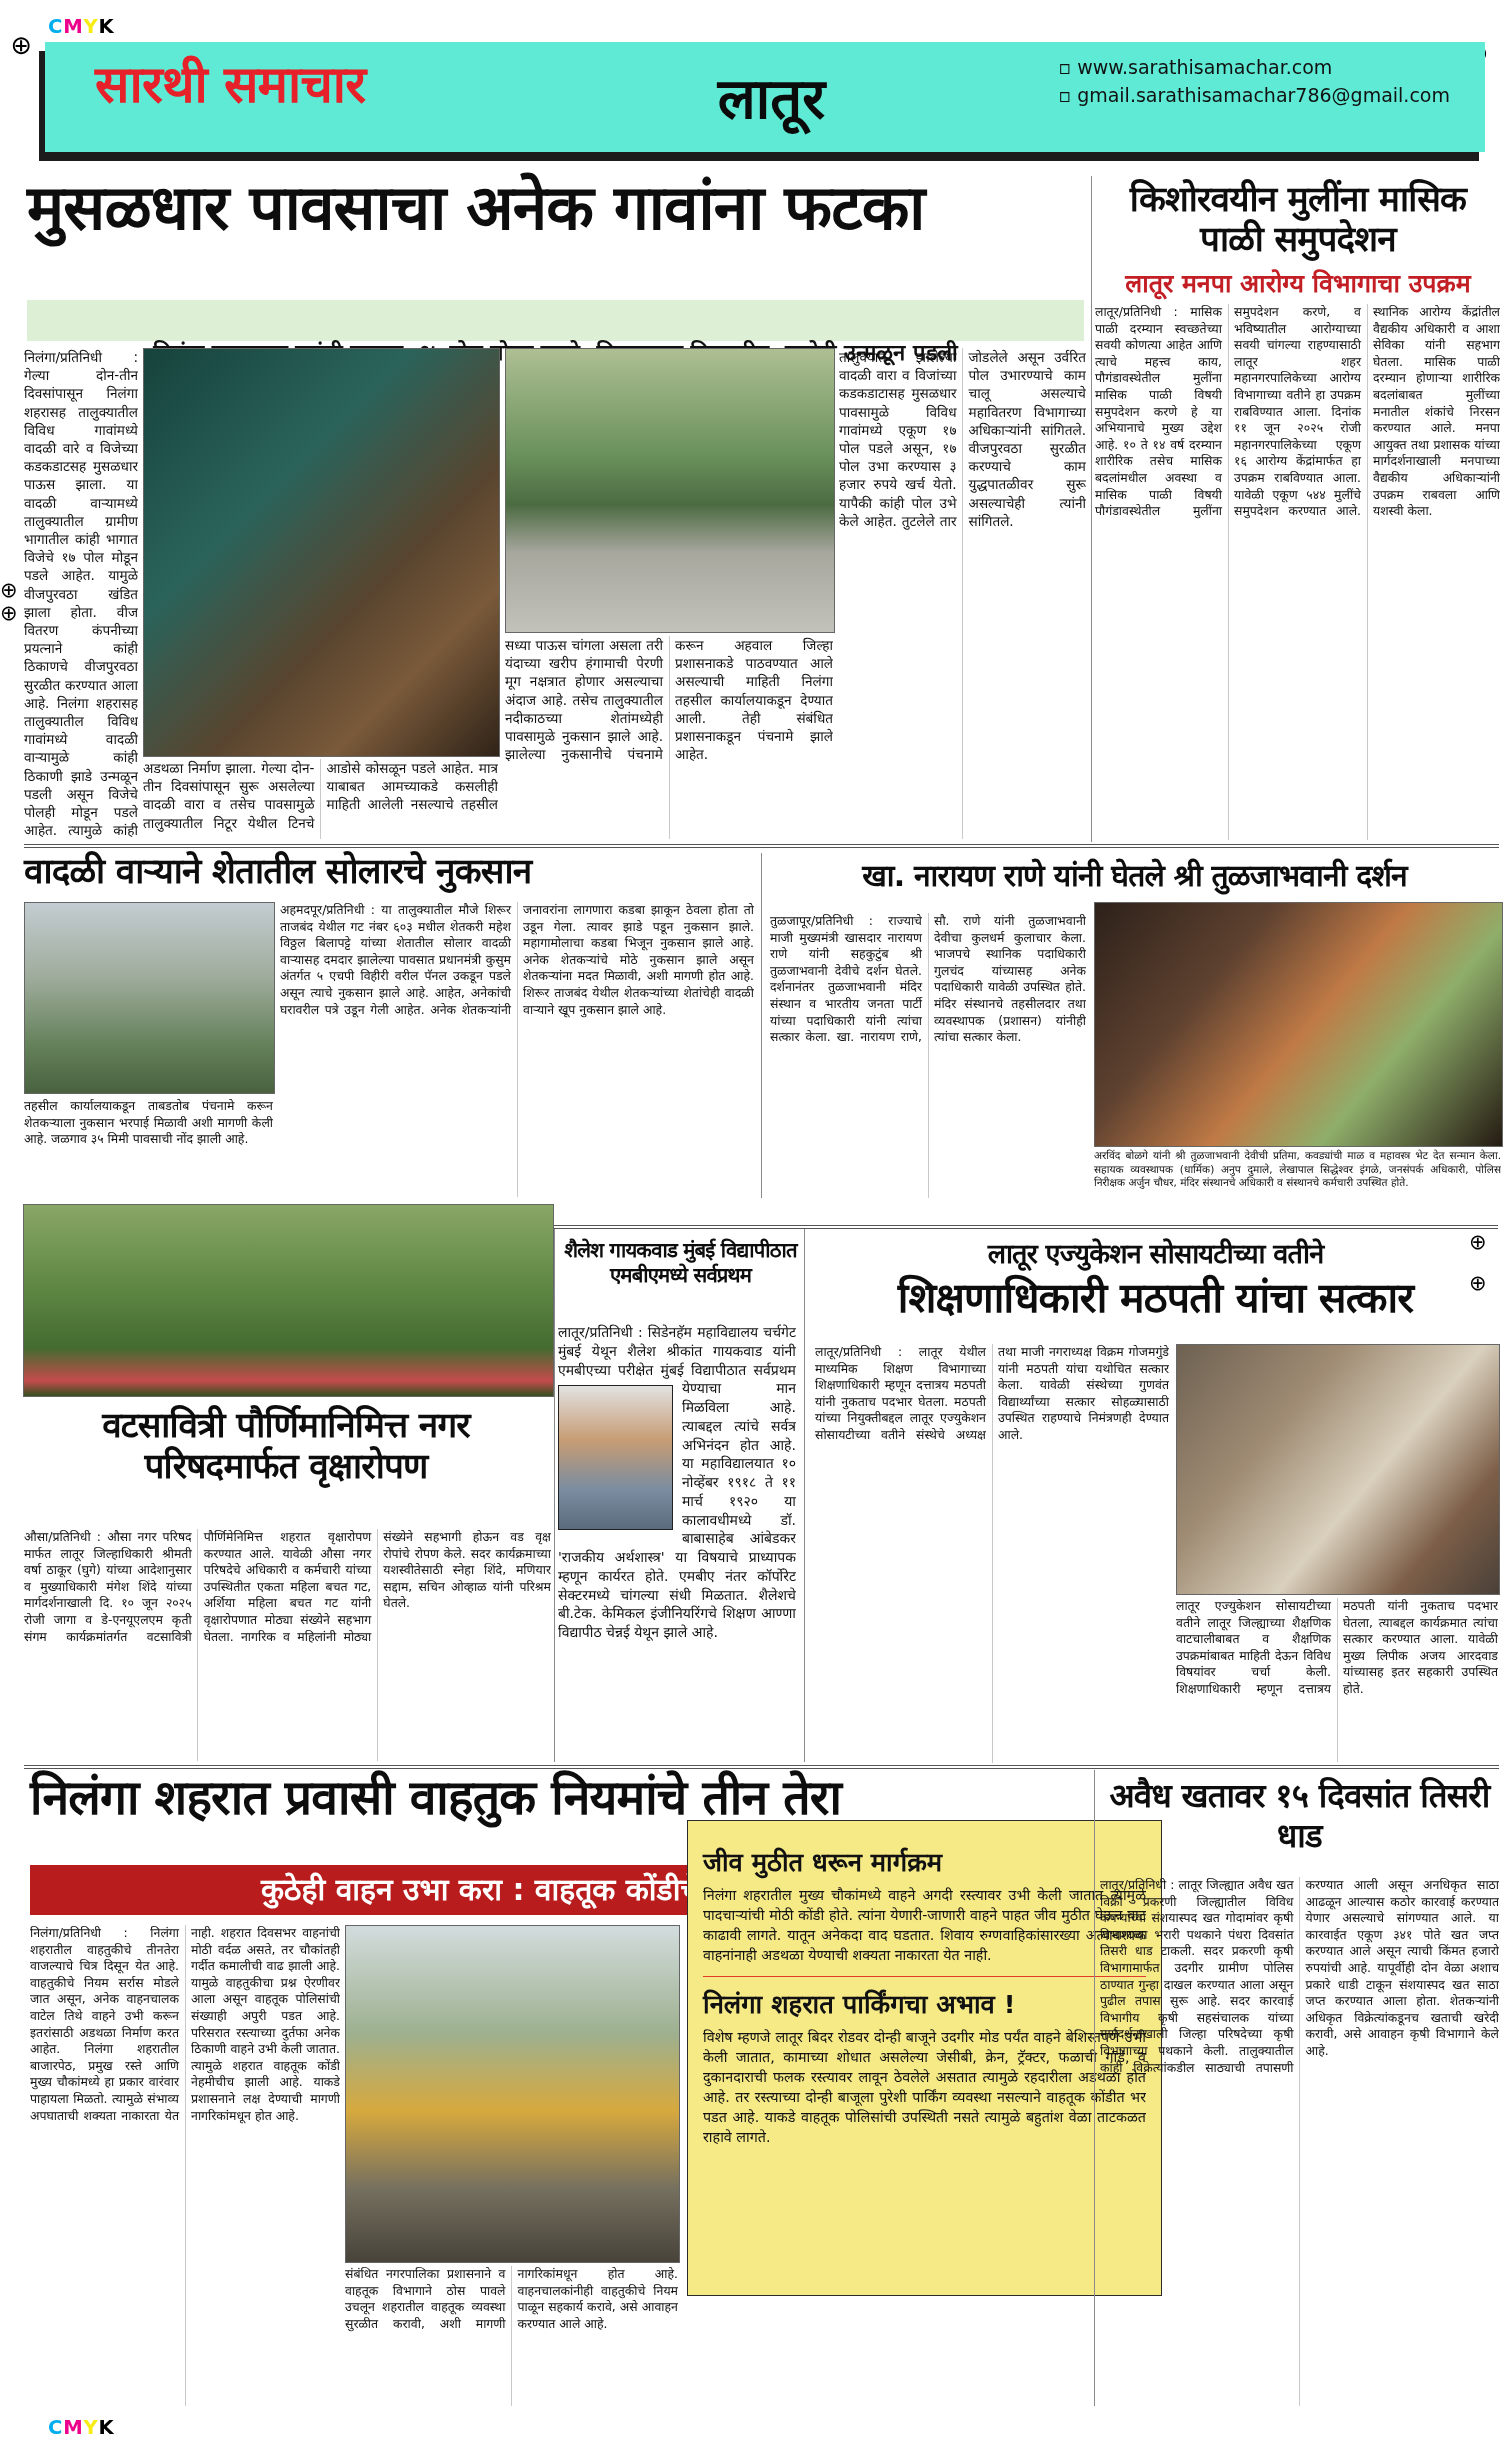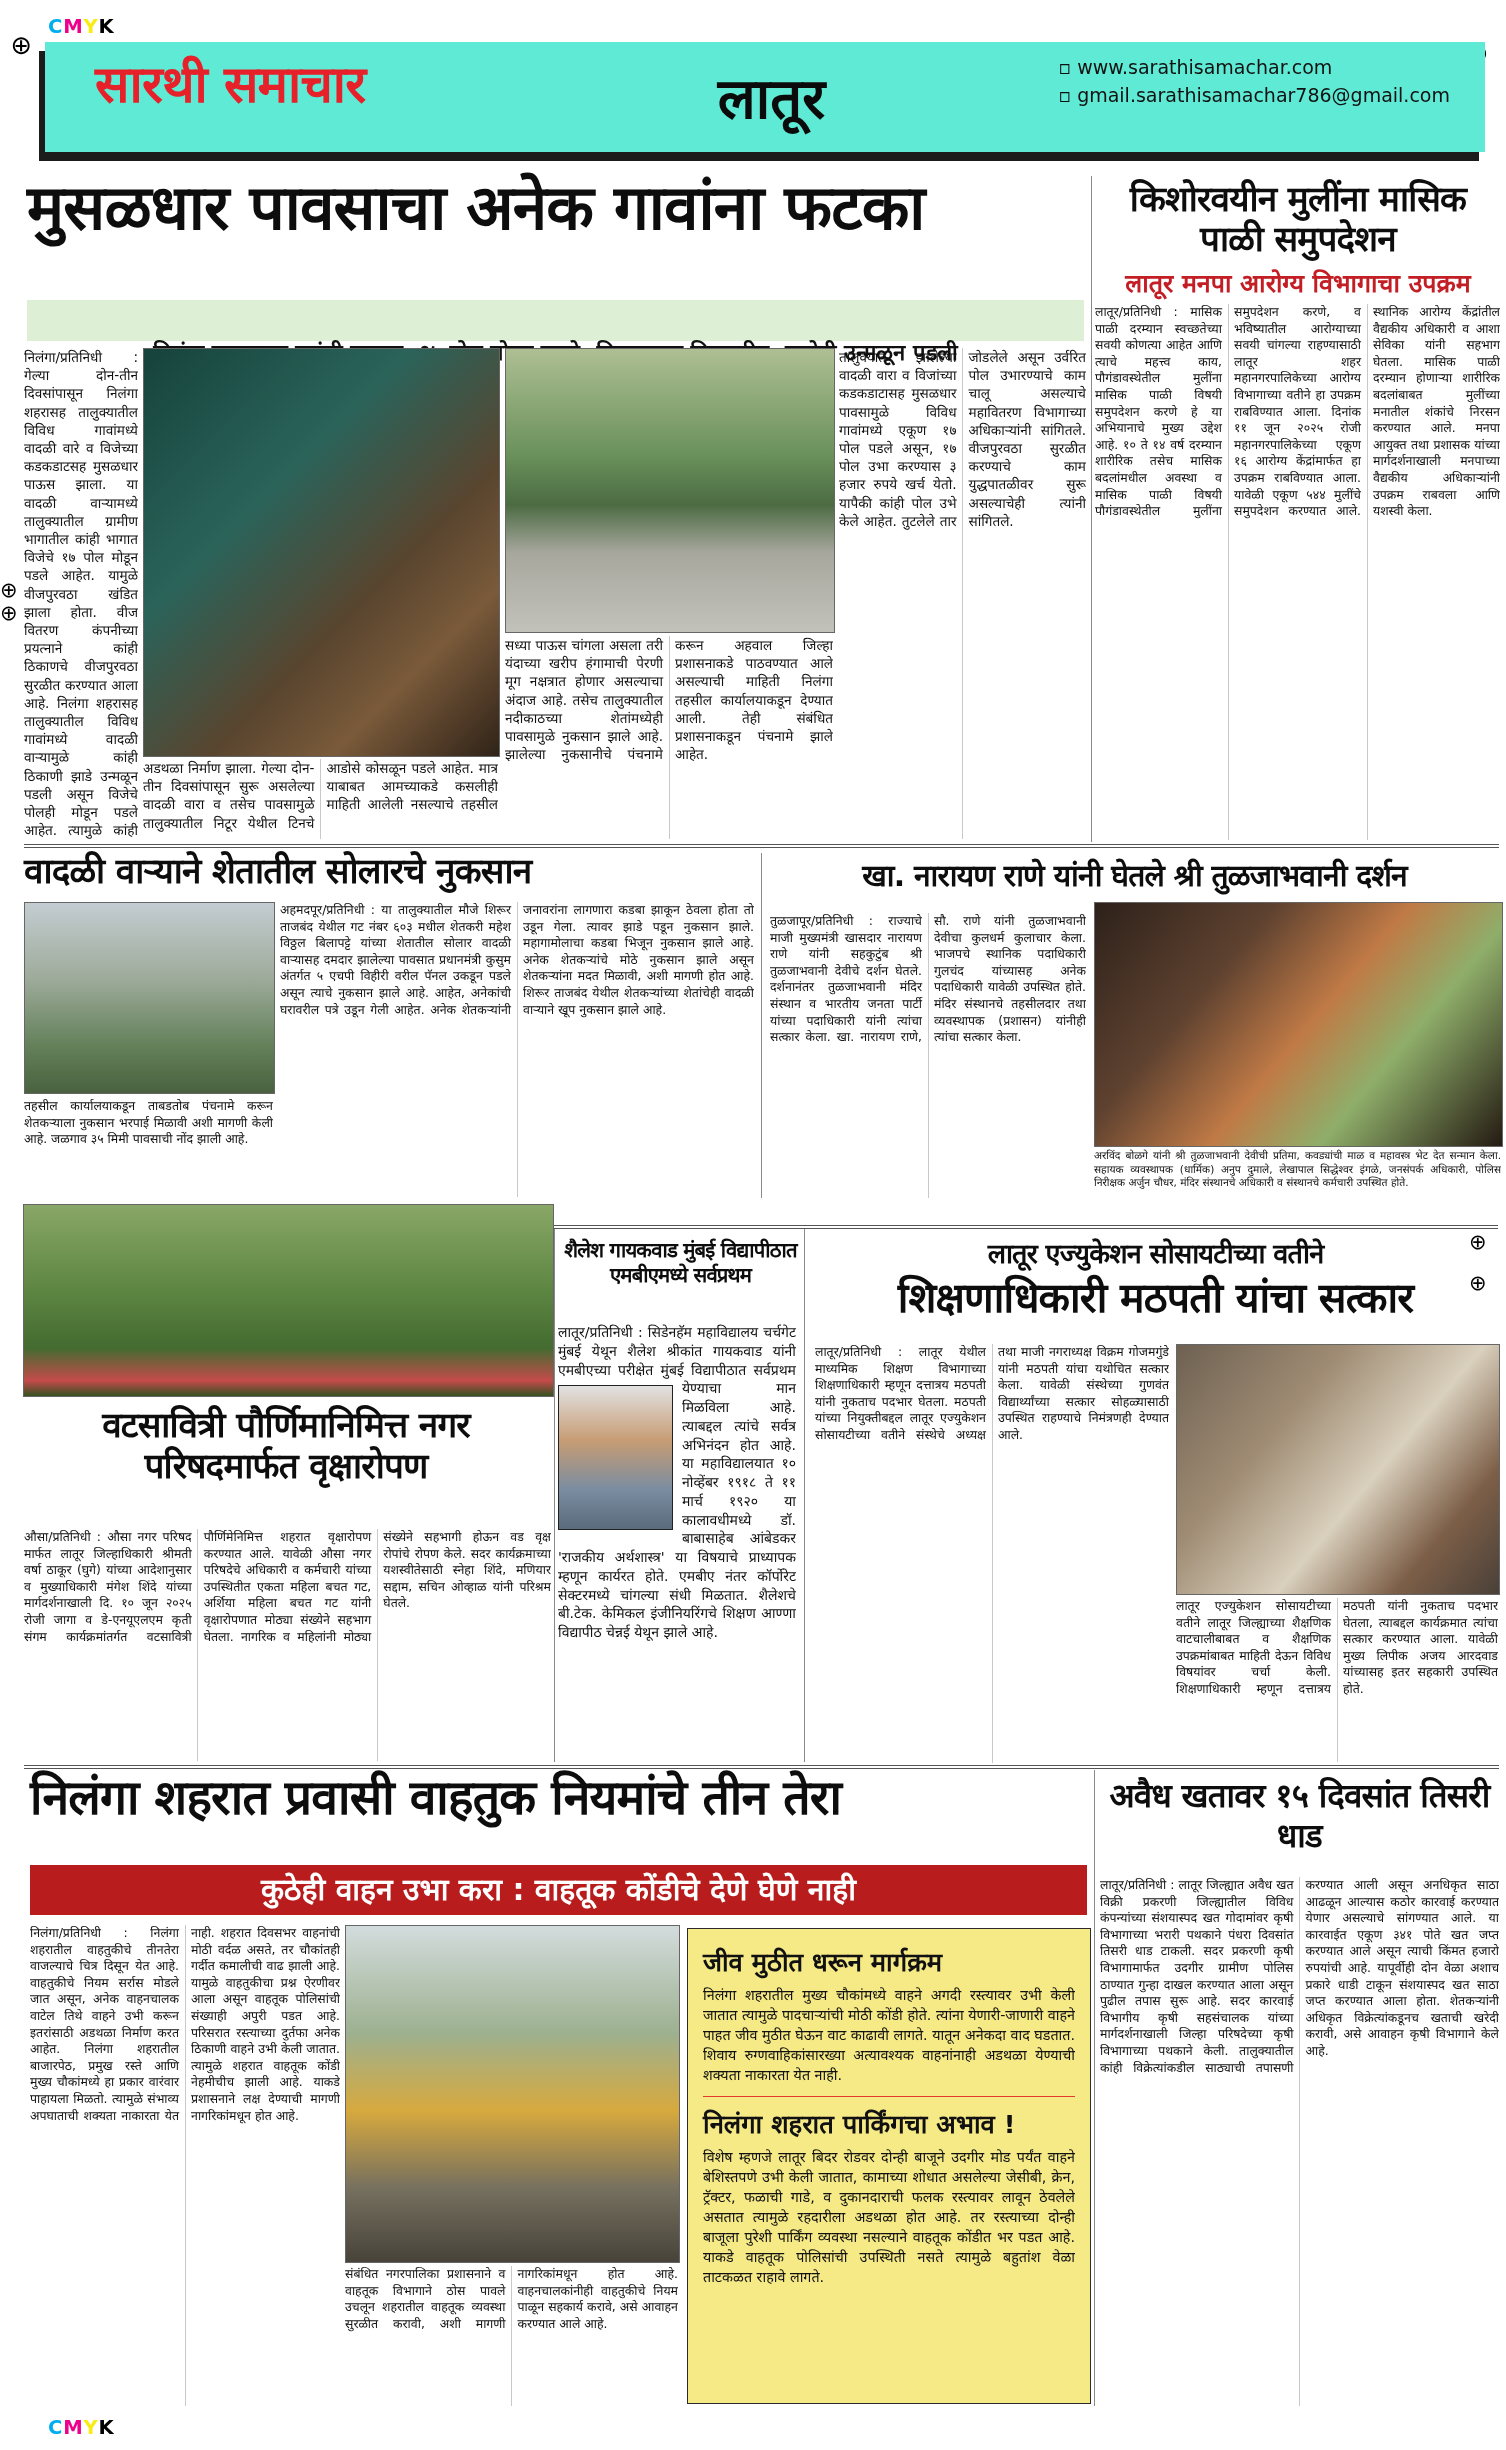--- a/index.html
+++ b/index.html
@@ -119,21 +119,21 @@
 <div class="abs rule-h" style="left:24px;top:1765px;width:1475px;"></div>
 
 <div class="abs hd" style="left:30px;top:1773px;width:1057px;font-size:48px;">निलंगा शहरात प्रवासी वाहतुक नियमांचे तीन तेरा</div>
 <div class="abs redband" style="left:30px;top:1865px;width:1057px;height:50px;">
   <div class="center" style="font-size:30px;font-weight:800;color:#ffffff;line-height:50px;">कुठेही वाहन उभा करा : वाहतूक कोंडीचे देणे घेणे नाही</div>
 </div>
 <div class="abs jt c2" style="left:30px;top:1925px;width:310px;height:481px;font-size:12.4px;">निलंगा/प्रतिनिधी : निलंगा शहरातील वाहतुकीचे तीनतेरा वाजल्याचे चित्र दिसून येत आहे. वाहतुकीचे नियम सर्रास मोडले जात असून, अनेक वाहनचालक वाटेल तिथे वाहने उभी करून इतरांसाठी अडथळा निर्माण करत आहेत. निलंगा शहरातील बाजारपेठ, प्रमुख रस्ते आणि मुख्य चौकांमध्ये हा प्रकार वारंवार पाहायला मिळतो. त्यामुळे संभाव्य अपघाताची शक्यता नाकारता येत नाही. शहरात दिवसभर वाहनांची मोठी वर्दळ असते, तर चौकांतही गर्दीत कमालीची वाढ झाली आहे. यामुळे वाहतुकीचा प्रश्न ऐरणीवर आला असून वाहतूक पोलिसांची संख्याही अपुरी पडत आहे. परिसरात रस्त्याच्या दुर्तफा अनेक ठिकाणी वाहने उभी केली जातात. त्यामुळे शहरात वाहतूक कोंडी नेहमीचीच झाली आहे. याकडे प्रशासनाने लक्ष देण्याची मागणी नागरिकांमधून होत आहे.</div>
 <div class="abs photo ph-traffic" style="left:345px;top:1925px;width:333px;height:336px;"></div>
 <div class="abs jt c2" style="left:345px;top:2266px;width:333px;height:140px;font-size:12.4px;">संबंधित नगरपालिका प्रशासनाने व वाहतूक विभागाने ठोस पावले उचलून शहरातील वाहतूक व्यवस्था सुरळीत करावी, अशी मागणी नागरिकांमधून होत आहे. वाहनचालकांनीही वाहतुकीचे नियम पाळून सहकार्य करावे, असे आवाहन करण्यात आले आहे.</div>
 
-<div class="abs ybox" style="left:687px;top:1928px;width:404px;height:476px;padding:12px 15px;box-sizing:border-box;">
+<div class="abs ybox" style="left:687px;top:1820px;width:475px;height:476px;padding:20px 15px;box-sizing:border-box;">
   <div style="font-size:25.6px;font-weight:800;margin:3px 0 6px 0;">जीव मुठीत धरून मार्गक्रम</div>
   <div class="jt" style="font-size:14.3px;line-height:1.4;">निलंगा शहरातील मुख्य चौकांमध्ये वाहने अगदी रस्त्यावर उभी केली जातात त्यामुळे पादचाऱ्यांची मोठी कोंडी होते. त्यांना येणारी-जाणारी वाहने पाहत जीव मुठीत घेऊन वाट काढावी लागते. यातून अनेकदा वाद घडतात. शिवाय रुग्णवाहिकांसारख्या अत्यावश्यक वाहनांनाही अडथळा येण्याची शक्यता नाकारता येत नाही.</div>
   <div style="border-top:1.5px solid #E23B2E;margin:10.5px 0 9px 0;"></div>
   <div style="font-size:25.6px;font-weight:800;margin:0 0 6px 0;">निलंगा शहरात पार्किंगचा अभाव !</div>
   <div class="jt" style="font-size:14.3px;line-height:1.4;">विशेष म्हणजे लातूर बिदर रोडवर दोन्ही बाजूने उदगीर मोड पर्यंत वाहने बेशिस्तपणे उभी केली जातात, कामाच्या शोधात असलेल्या जेसीबी, क्रेन, ट्रॅक्टर, फळाची गाडे, व दुकानदाराची फलक रस्त्यावर लावून ठेवलेले असतात त्यामुळे रहदारीला अडथळा होत आहे. तर रस्त्याच्या दोन्ही बाजूला पुरेशी पार्किंग व्यवस्था नसल्याने वाहतूक कोंडीत भर पडत आहे. याकडे वाहतूक पोलिसांची उपस्थिती नसते त्यामुळे बहुतांश वेळा ताटकळत राहावे लागते.</div>
 </div>
 
 <div class="abs rule-v" style="left:1094px;top:1770px;height:636px;"></div>
 
 <div class="abs hd center" style="left:1100px;top:1776px;width:399px;font-size:33px;line-height:1.2;">अवैध खतावर १५ दिवसांत तिसरी धाड</div>

